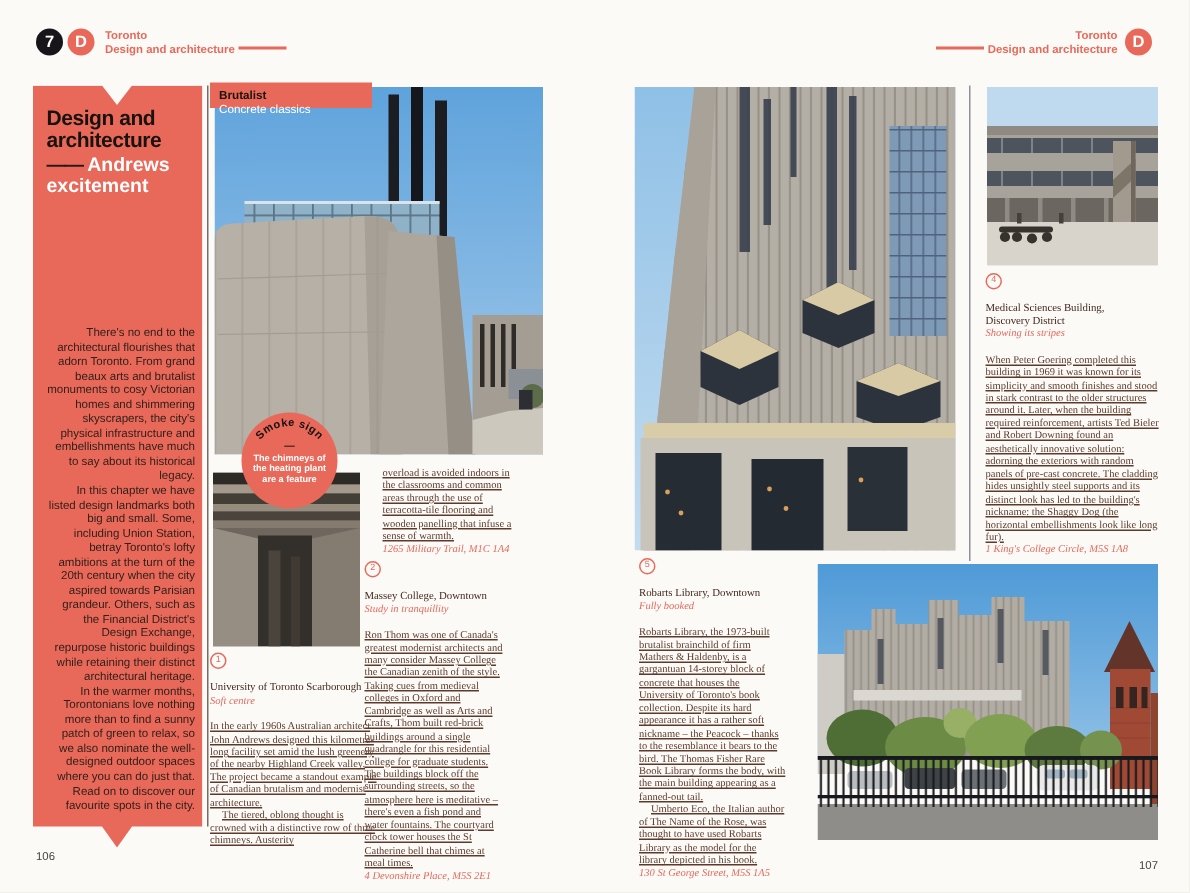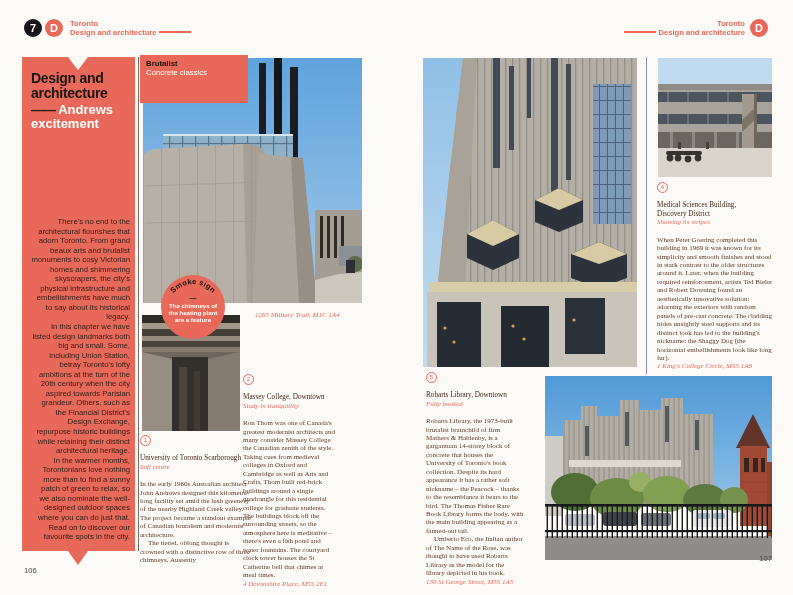--- a/index.html
+++ b/index.html
@@ -19,21 +19,21 @@
   .sb-title{position:absolute;left:9px;top:14px;width:98px;font-size:14px;line-height:14.6px;
             font-weight:bold;letter-spacing:-0.3px;color:#18130f;}
   .sb-sub{position:absolute;left:9px;top:46px;width:98px;font-size:13px;line-height:14px;font-weight:bold;color:#fff;}
   .sb-sub .dash{color:#241a14;letter-spacing:-1px;}
   .sb-body{position:absolute;left:9px;top:160px;width:99px;font-size:7.7px;line-height:9.55px;color:#33201a;}
   .sb-body p{margin:0;text-align:right;}
   .sb-body p.ind{text-indent:8px;}
   .side-rule{position:absolute;left:138px;top:57px;width:1px;height:494px;background:#4d3a32;opacity:.75;}
   .gutter{position:absolute;left:646px;top:57px;width:1px;height:317px;background:#8b929b;}
   
-  .cat-label{position:absolute;left:140px;top:55px;width:108px;height:48px;background:#e8695a;z-index:5;
+  .cat-label{position:absolute;left:140px;top:55px;width:108px;height:17px;background:#e8695a;z-index:5;
              padding:4px 0 0 6px;box-sizing:border-box;font-size:7.8px;line-height:9px;}
   .cat-label .t{font-weight:bold;color:#1c140f;}
   .cat-label .s{color:#fff;}
   
   .photo{position:absolute;display:block;}
   
   .badge{position:absolute;left:161px;top:275px;width:64px;height:64px;border-radius:50%;
          background:#e8695a;z-index:6;}
   .badge svg{position:absolute;left:0;top:0;}
   .badge .bdash{position:absolute;left:0;top:19px;width:100%;text-align:center;
@@ -41,21 +41,21 @@
   .badge .btext{position:absolute;left:7px;top:28px;width:50px;text-align:center;
                 font-size:6.1px;line-height:6.9px;color:#fff;font-weight:bold;}
   
   .entry{position:absolute;font-family:"Liberation Serif",serif;font-size:7px;line-height:8.45px;color:#5d3a2b;}
   .entry .num{display:inline-block;width:9px;height:9px;border:1px solid #e8695a;border-radius:50%;
               color:#e8695a;font-size:6px;line-height:9px;text-align:center;
               font-family:"Liberation Sans",sans-serif;margin-bottom:1px;}
   .entry h3{font-size:7.2px;font-weight:normal;color:#45291d;margin:7px 0 0;line-height:8.6px;}
   .entry .tagline{color:#e8695a;font-style:italic;}
   .entry .body{margin-top:9px;}
-  .entry p{margin:0;}
+  .entry p{margin:0;text-decoration:underline;}
   .entry p.ind{text-indent:8px;}
   .entry .address{color:#e8695a;font-style:italic;}
   .pagenum{position:absolute;font-size:7.6px;color:#4a463f;}
 </style>
 </head>
 <body>
 
 <div class="spread">
 
   <div class="circle black" style="left:24px;top:19px;">7</div>
@@ -165,20 +165,21 @@
     <span class="num">1</span>
     <h3>University of Toronto Scarborough</h3>
     <div class="tagline">Soft centre</div>
     <div class="body">
       <p>In the early 1960s Australian architect John Andrews designed this kilometre-long facility set amid the lush greenery of the nearby Highland Creek valley. The project became a standout example of Canadian brutalism and modernist architecture.</p>
       <p class="ind">The tiered, oblong thought is crowned with a distinctive row of three chimneys. Austerity</p>
     </div>
   </div>
 
   <div class="entry" style="left:255px;top:311px;width:93px;">
+    <p>overload is avoided indoors in the classrooms and common areas through the use of terracotta-tile flooring and wooden panelling that infuse a sense of warmth.</p>
     <div class="address">1265 Military Trail, M1C 1A4</div>
   </div>
   <div class="entry" style="left:243px;top:374px;width:93px;">
     <span class="num">2</span>
     <h3>Massey College, Downtown</h3>
     <div class="tagline">Study in tranquillity</div>
     <div class="body">
       <p>Ron Thom was one of Canada's greatest modernist architects and many consider Massey College the Canadian zenith of the style. Taking cues from medieval colleges in Oxford and Cambridge as well as Arts and Crafts, Thom built red-brick buildings around a single quadrangle for this residential college for graduate students. The buildings block off the surrounding streets, so the atmosphere here is meditative – there's even a fish pond and water fountains. The courtyard clock tower houses the St Catherine bell that chimes at meal times.</p>
       <div class="address">4 Devonshire Place, M5S 2E1</div>
     </div>
@@ -351,15 +352,15 @@
     <rect x="152" y="137" width="13" height="6" rx="2" fill="#9fb3c2"></rect>
     <rect x="168" y="137" width="12" height="6" rx="2" fill="#9fb3c2"></rect>
 
     <rect x="0" y="160" width="227" height="24" fill="#8f8d89"></rect>
     <rect x="0" y="128" width="227" height="34" fill="url(#picketsE)"></rect>
     <rect x="0" y="128" width="227" height="2.6" fill="#17191c"></rect>
     <rect x="0" y="154" width="227" height="2.2" fill="#17191c"></rect>
   </svg>
 
   <div class="pagenum" style="left:24px;top:566px;">106</div>
-  <div class="pagenum" style="right:21px;top:554px;">107</div>
+  <div class="pagenum" style="right:21px;top:572px;">107</div>
 
 </div>
 
 </body></html>

